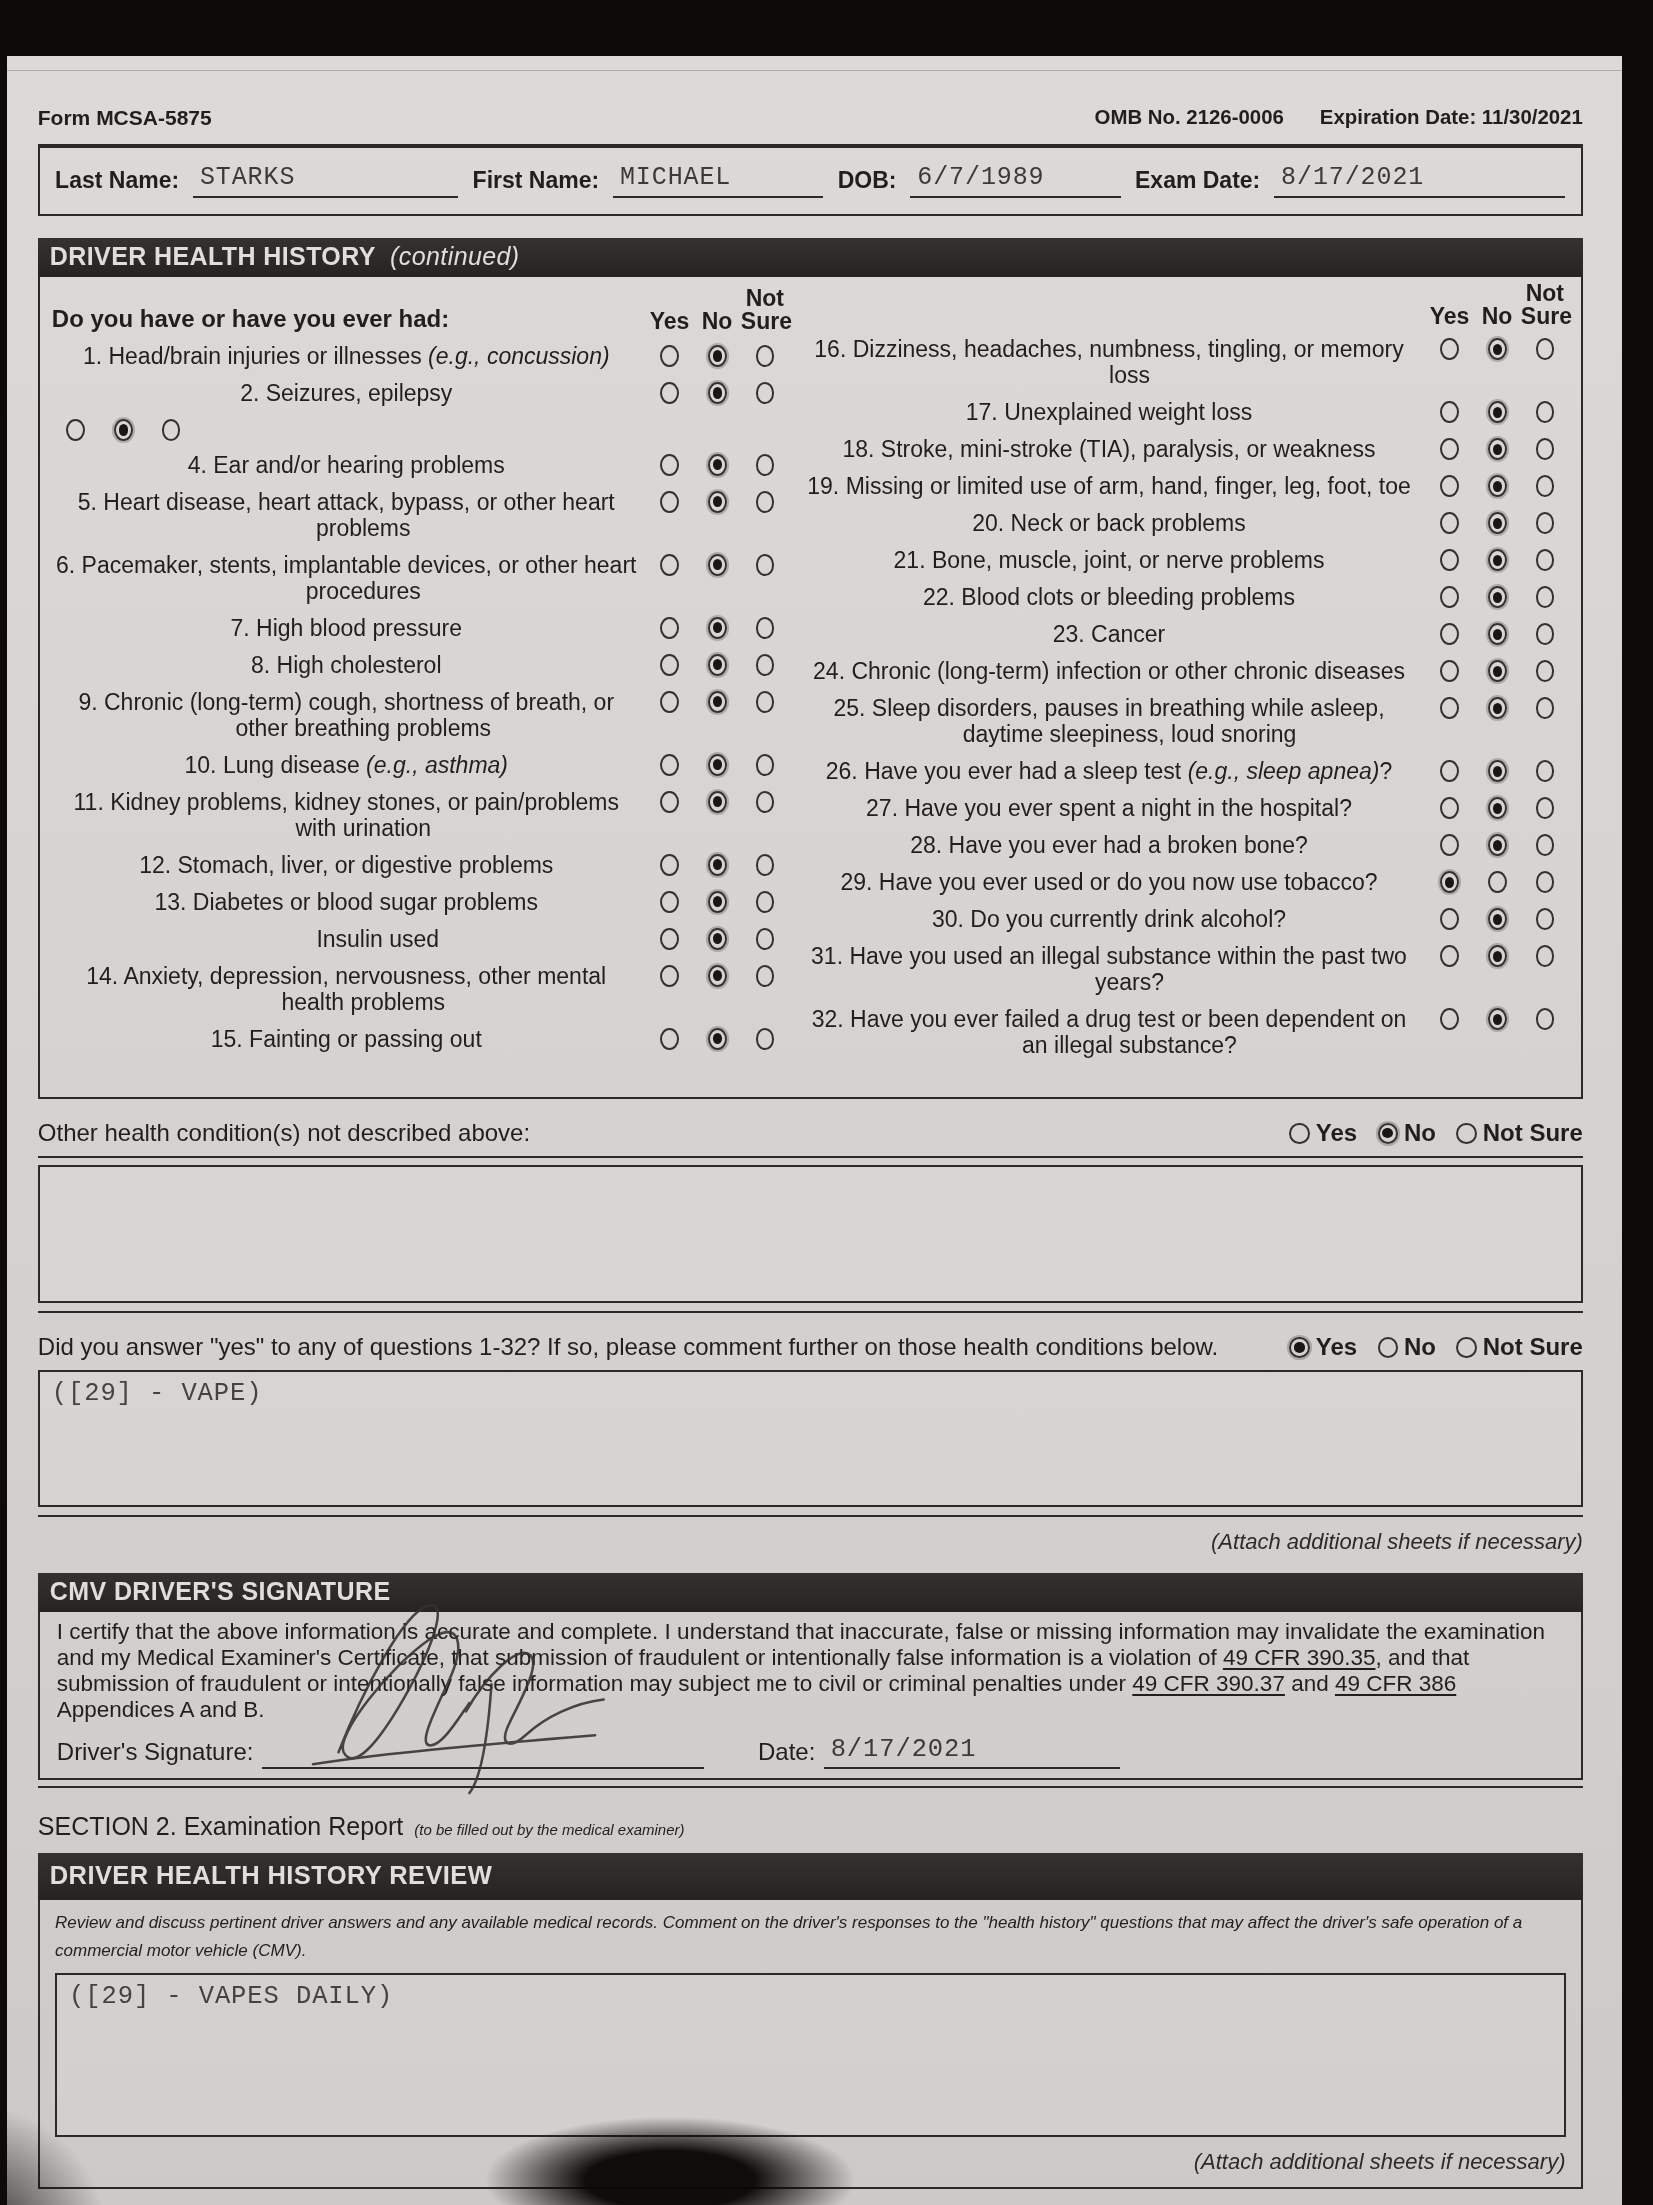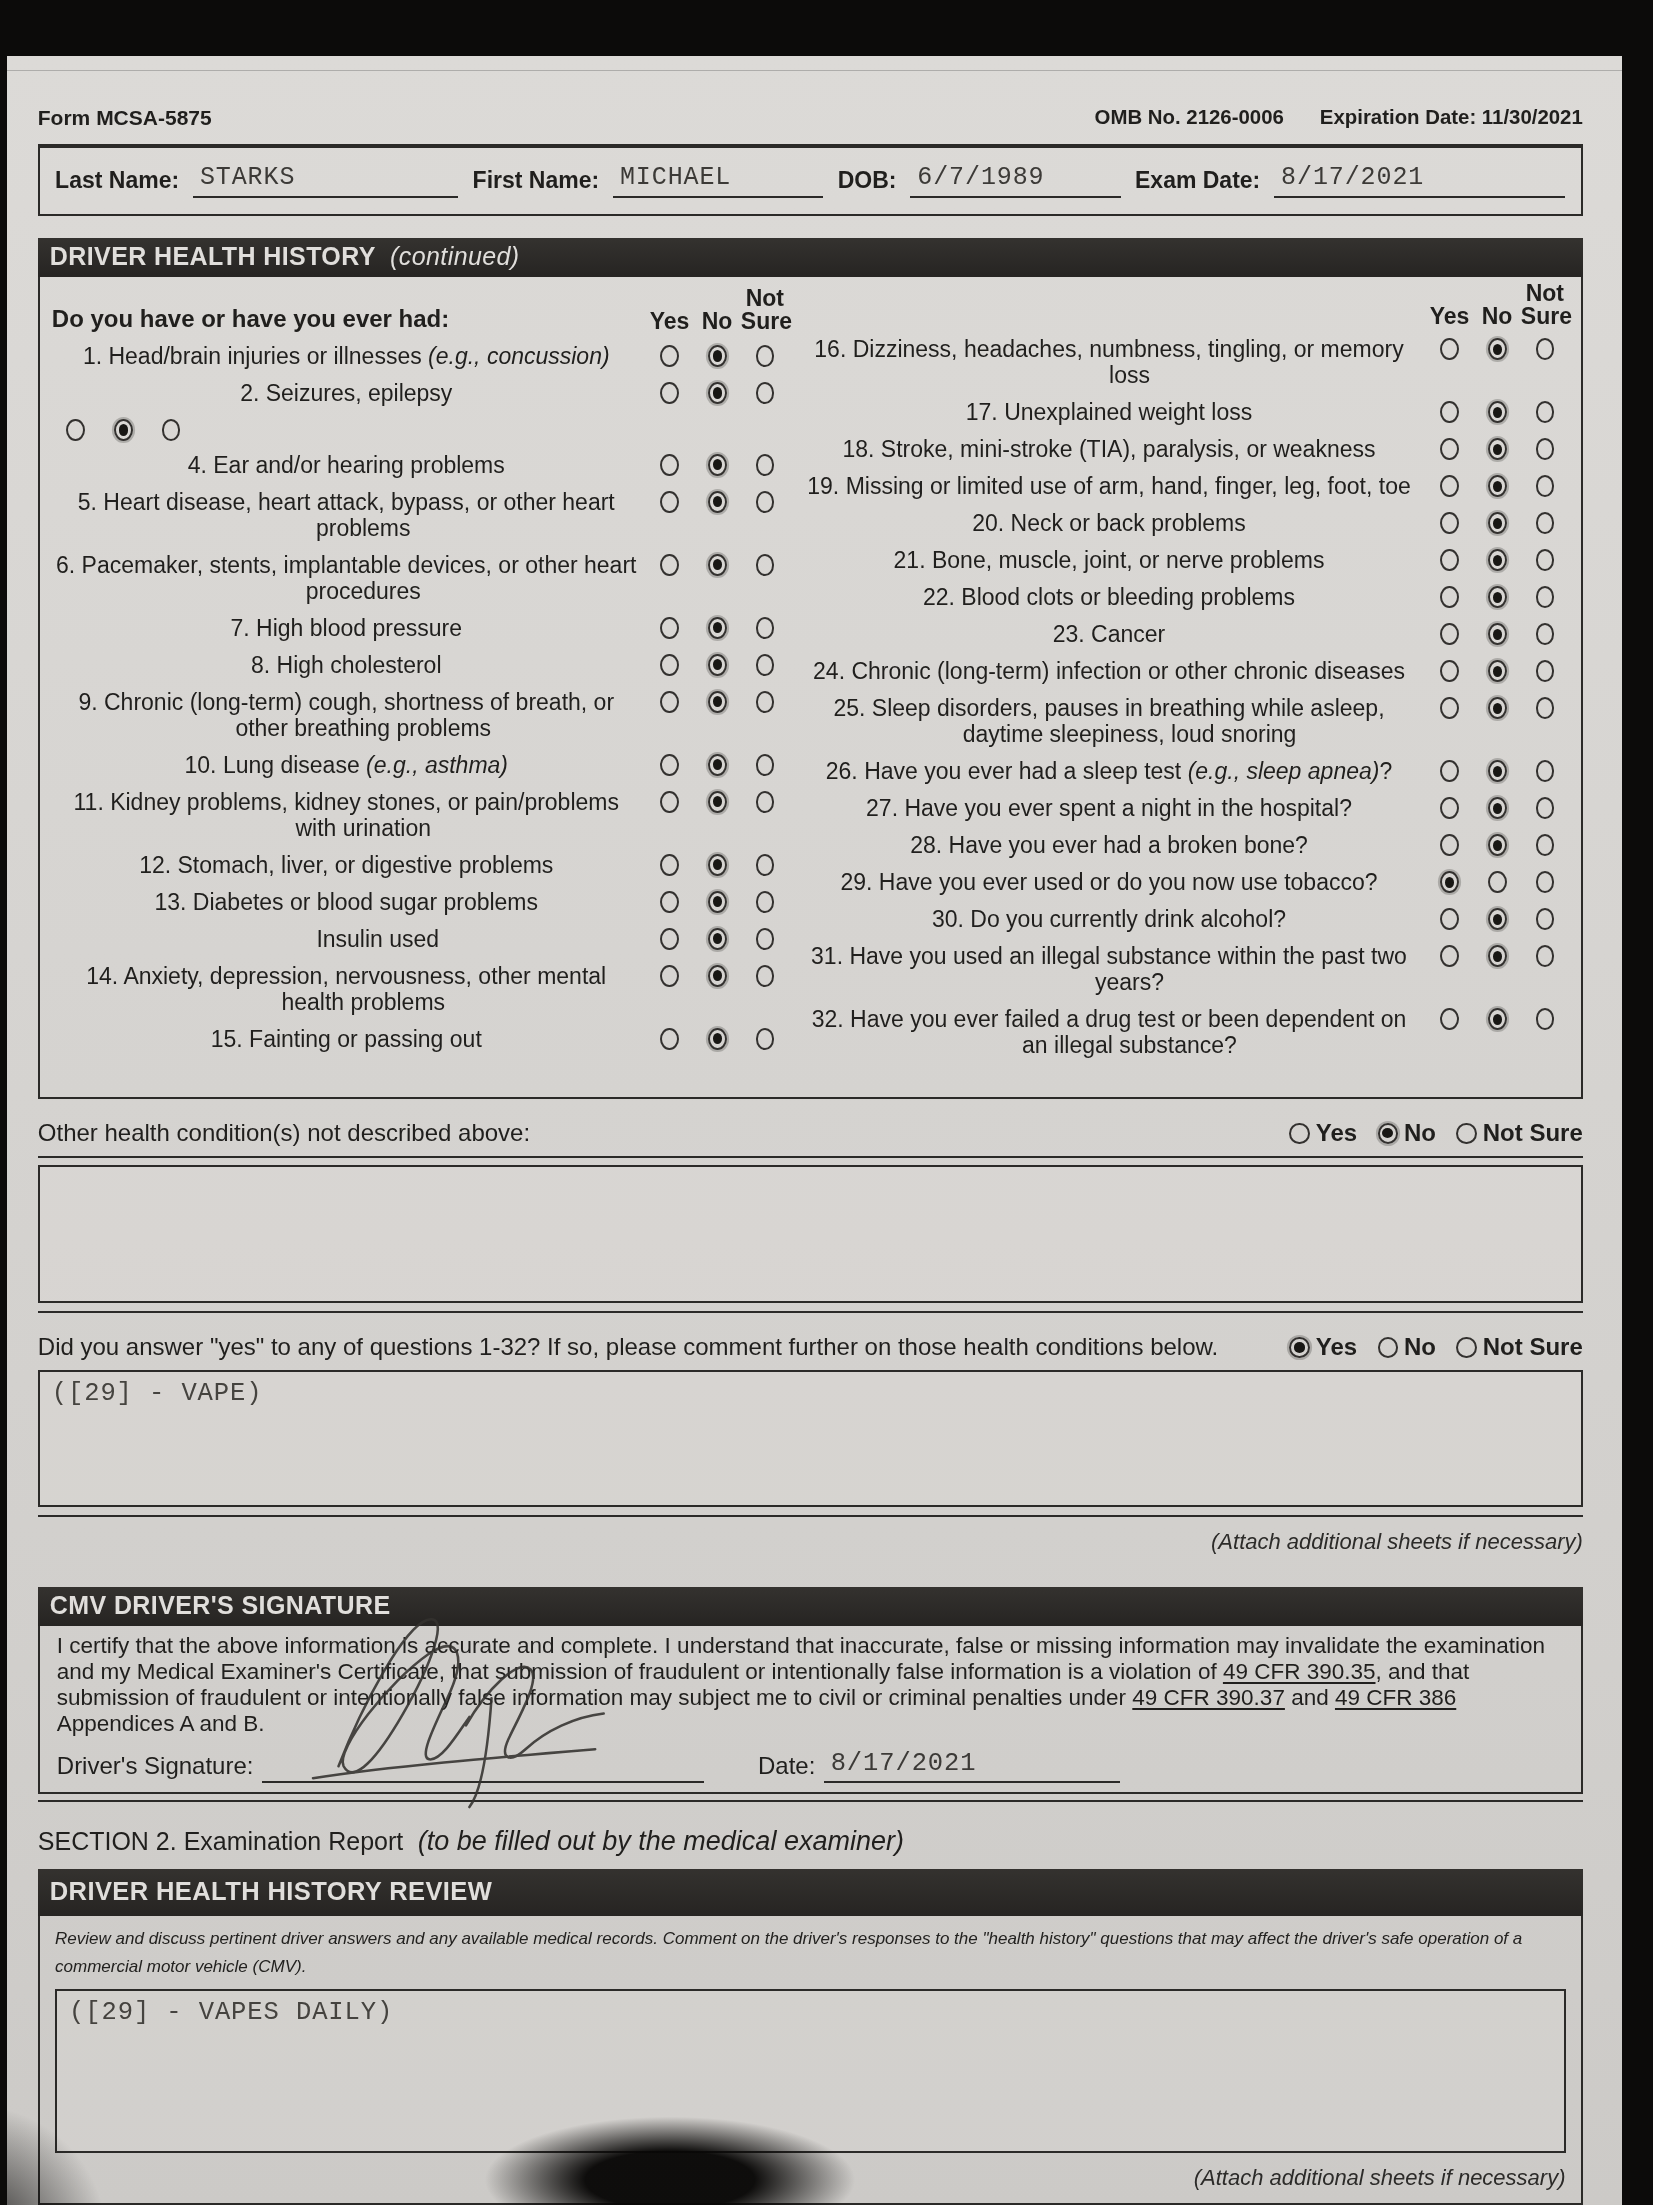--- a/index.html
+++ b/index.html
@@ -95,21 +95,21 @@
   .sigline{width:442px;border-bottom:2.1px solid #2b2a28;height:34px;margin-left:8.5px;position:relative;}
   .sig-svg{position:absolute;left:-51px;top:-151px;width:493px;height:213px;overflow:visible;pointer-events:none;}
   .date-label{font-size:24px;margin-left:54px;padding-bottom:3.4px;}
   .dateline{width:289px;border-bottom:2.1px solid #2b2a28;margin-left:8.5px;
     font-family:"Liberation Mono","DejaVu Sans Mono",monospace;font-size:25.5px;color:#3c3a37;
     padding:0 0 3.4px 6.8px;letter-spacing:0.9px;}
   hr.dbl{border:none;border-top:2.6px solid #2b2a28;margin:6px 0 0;}
 
   .sec2{margin-top:24px;font-size:25px;}
   .sec2 b{font-weight:normal;margin-top:28px;}
-  .sec2 i{font-size:27px;}
+  .sec2 i{font-size:15px;}
 
   .review-box{border:2.6px solid #2b2a28;border-top:none;padding:8.5px 15.3px 12px;}
   .instructions{font-style:italic;font-size:17px;line-height:28px;color:#232220;}
   .review-combox{height:146px;}
 
   .blob{
     position:absolute;left:476px;bottom:-39px;width:374px;height:128px;
     background:radial-gradient(ellipse at center,rgba(8,7,6,.97) 32%,rgba(8,7,6,0) 70%);
   }
   .corner-bl{
@@ -677,21 +677,21 @@
           <span class="opt">
             <span class="radio"></span>
             <span>Not Sure</span>
           </span>
         </div>
     </div>
     <div class="combox"><span>([29] - VAPE)</span></div>
     <hr class="full">
     <div class="attach">(Attach additional sheets if necessary)</div>
 
-    <div class="bar" style="margin-top:32px;">CMV DRIVER'S SIGNATURE</div>
+    <div class="bar" style="margin-top:18px;">CMV DRIVER'S SIGNATURE</div>
     <div class="cert-box">
       <div class="cert" id="cert-text"><span>I certify that the above information is accurate and complete. I understand that inaccurate, false or missing information may invalidate the examination and my Medical Examiner's Certificate, that submission of fraudulent or intentionally false information is a violation of </span><u>49 CFR 390.35</u><span>, and that submission of fraudulent or intentionally false information may subject me to civil or criminal penalties under </span><u>49 CFR 390.37</u><span> and </span><u>49 CFR 386</u><span> Appendices A and B.</span></div>
       <div class="sig-row">
         <span class="sig-label">Driver's Signature:</span>
         <span class="sigline">
           <svg class="sig-svg" viewBox="0 0 580 250">
             <g fill="none" stroke="#34322f" stroke-width="3" stroke-linecap="round" opacity="0.88">
               <path d="M150,200 C178,128 226,38 254,28 C284,18 256,86 226,138 C196,190 168,222 156,200 C146,180 210,100 256,68 C294,42 300,74 278,120 C260,158 244,192 258,192 C272,192 290,162 304,142"></path>
               <path d="M300,152 C324,110 362,72 376,86 C388,98 362,142 350,168 C340,190 350,198 370,180 C394,158 428,142 462,138"></path>
               <path d="M120,214 C210,200 330,190 452,180"></path>

